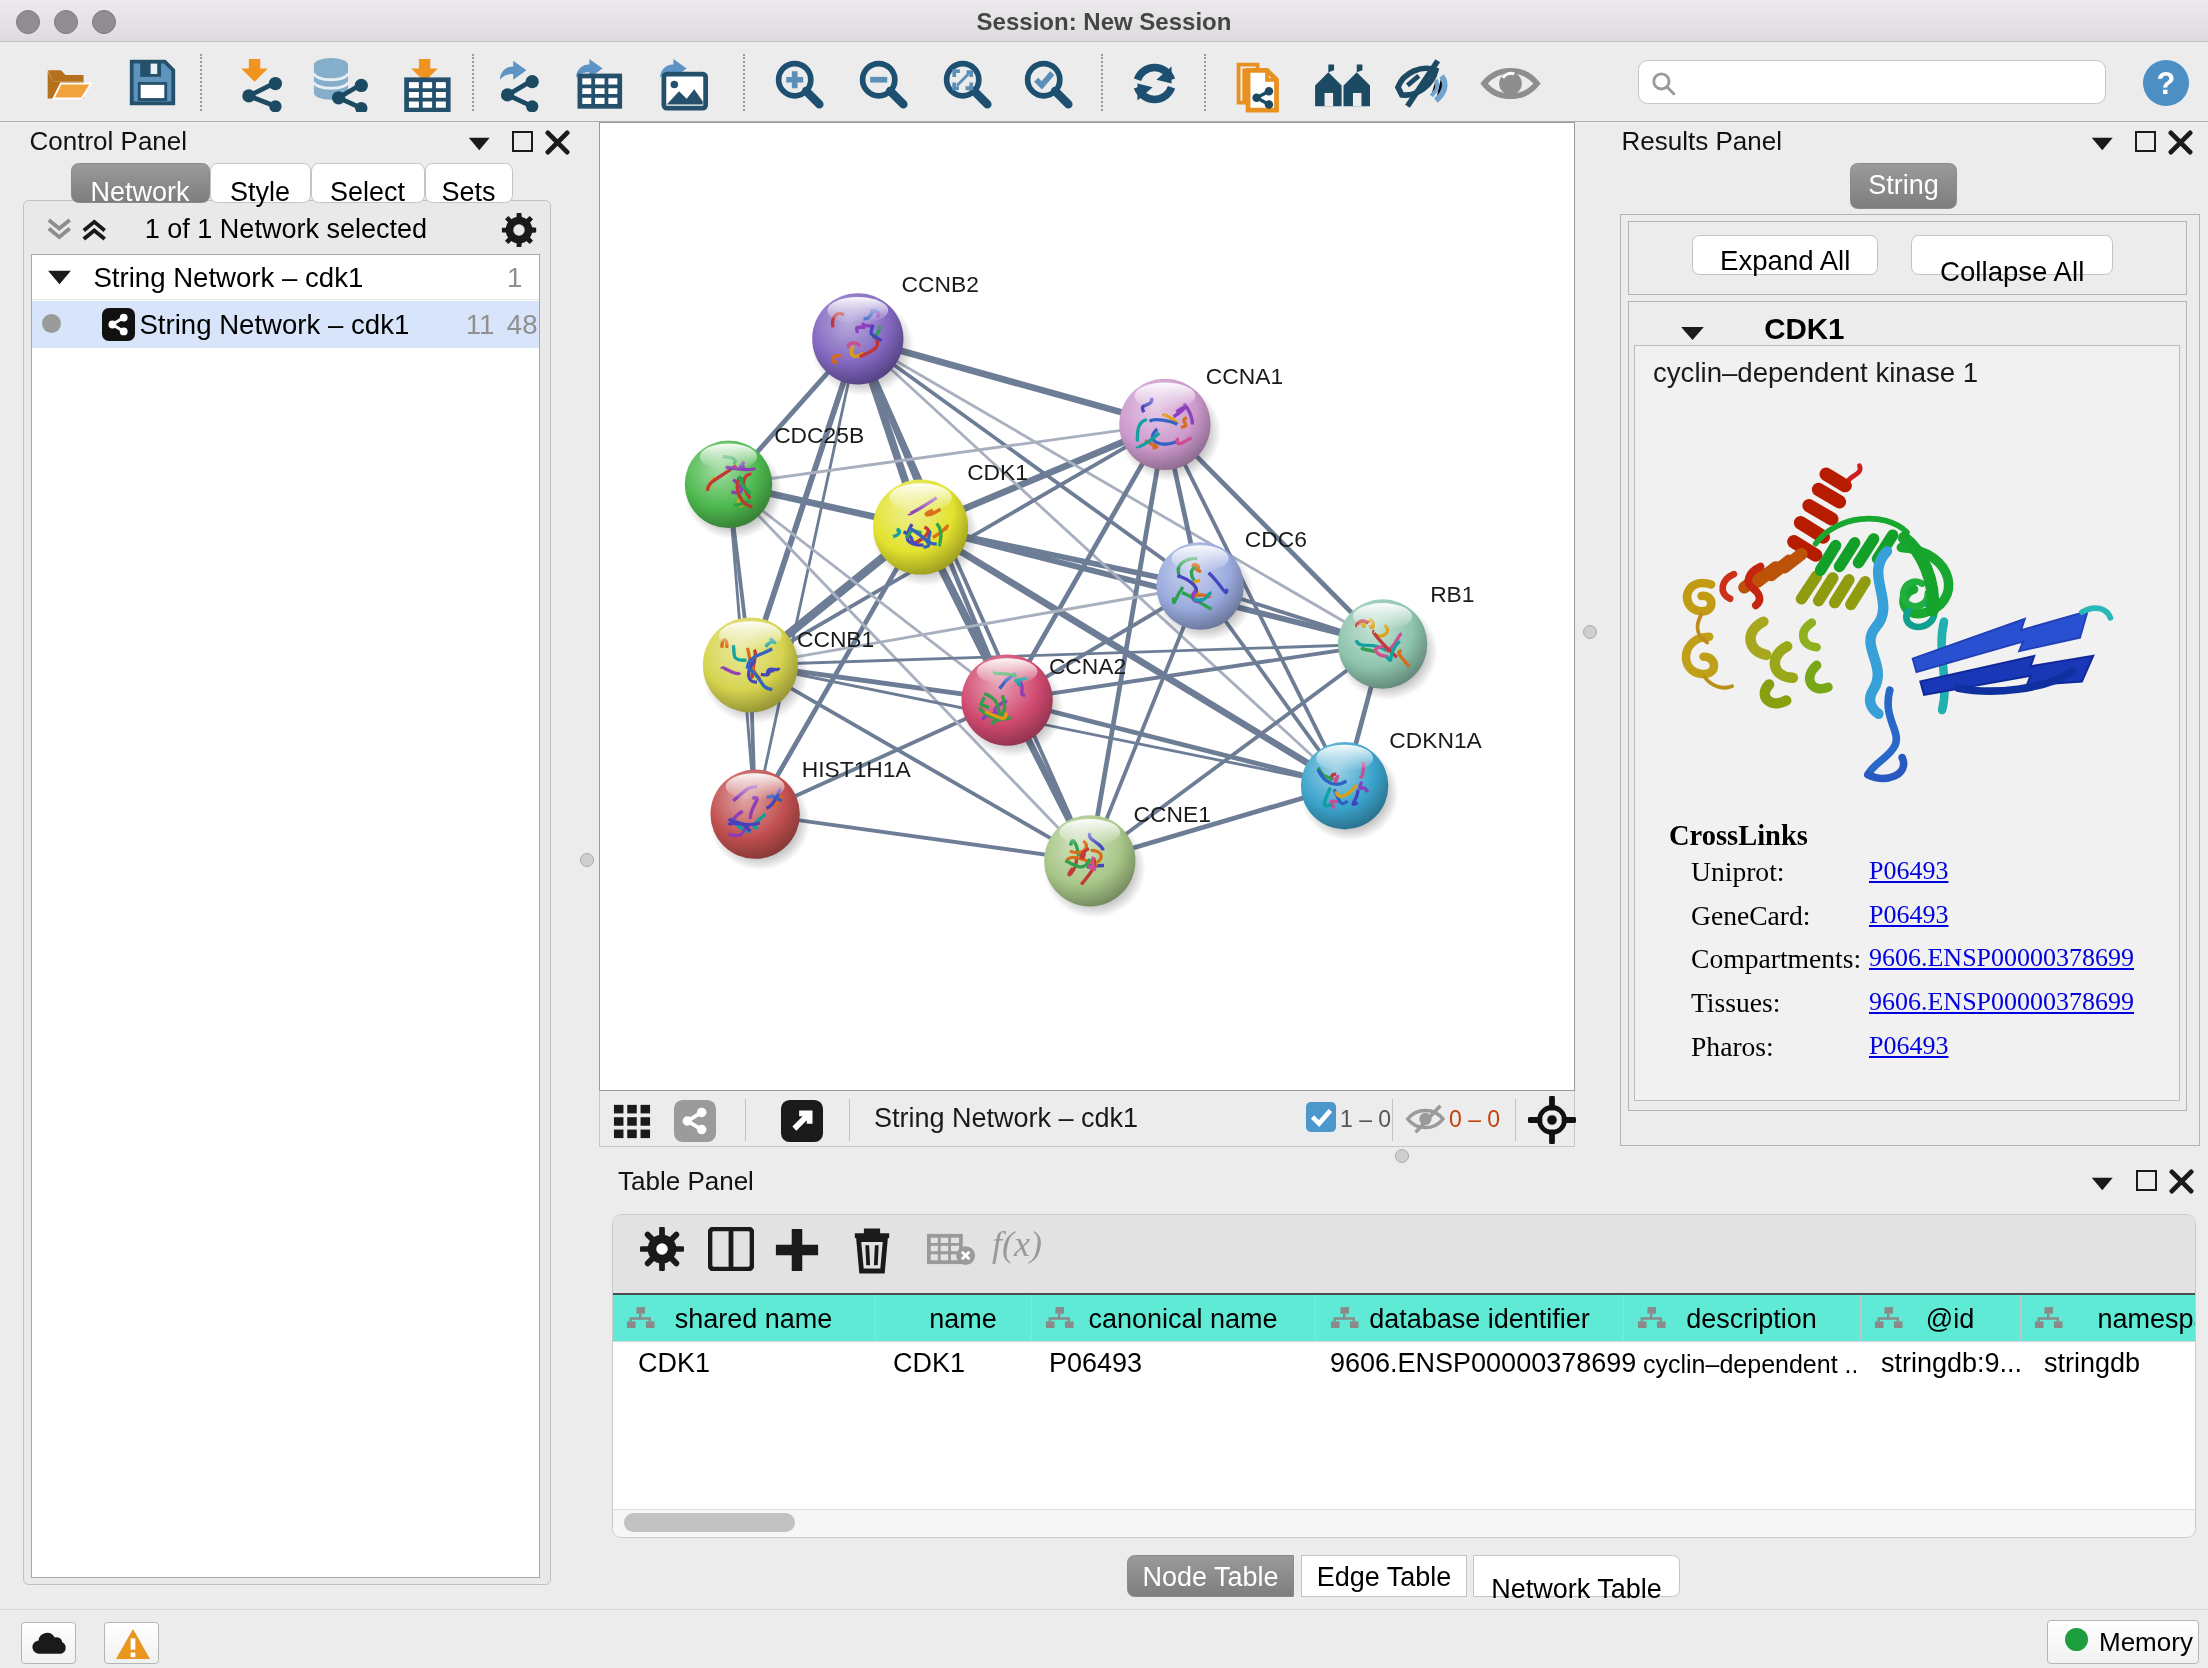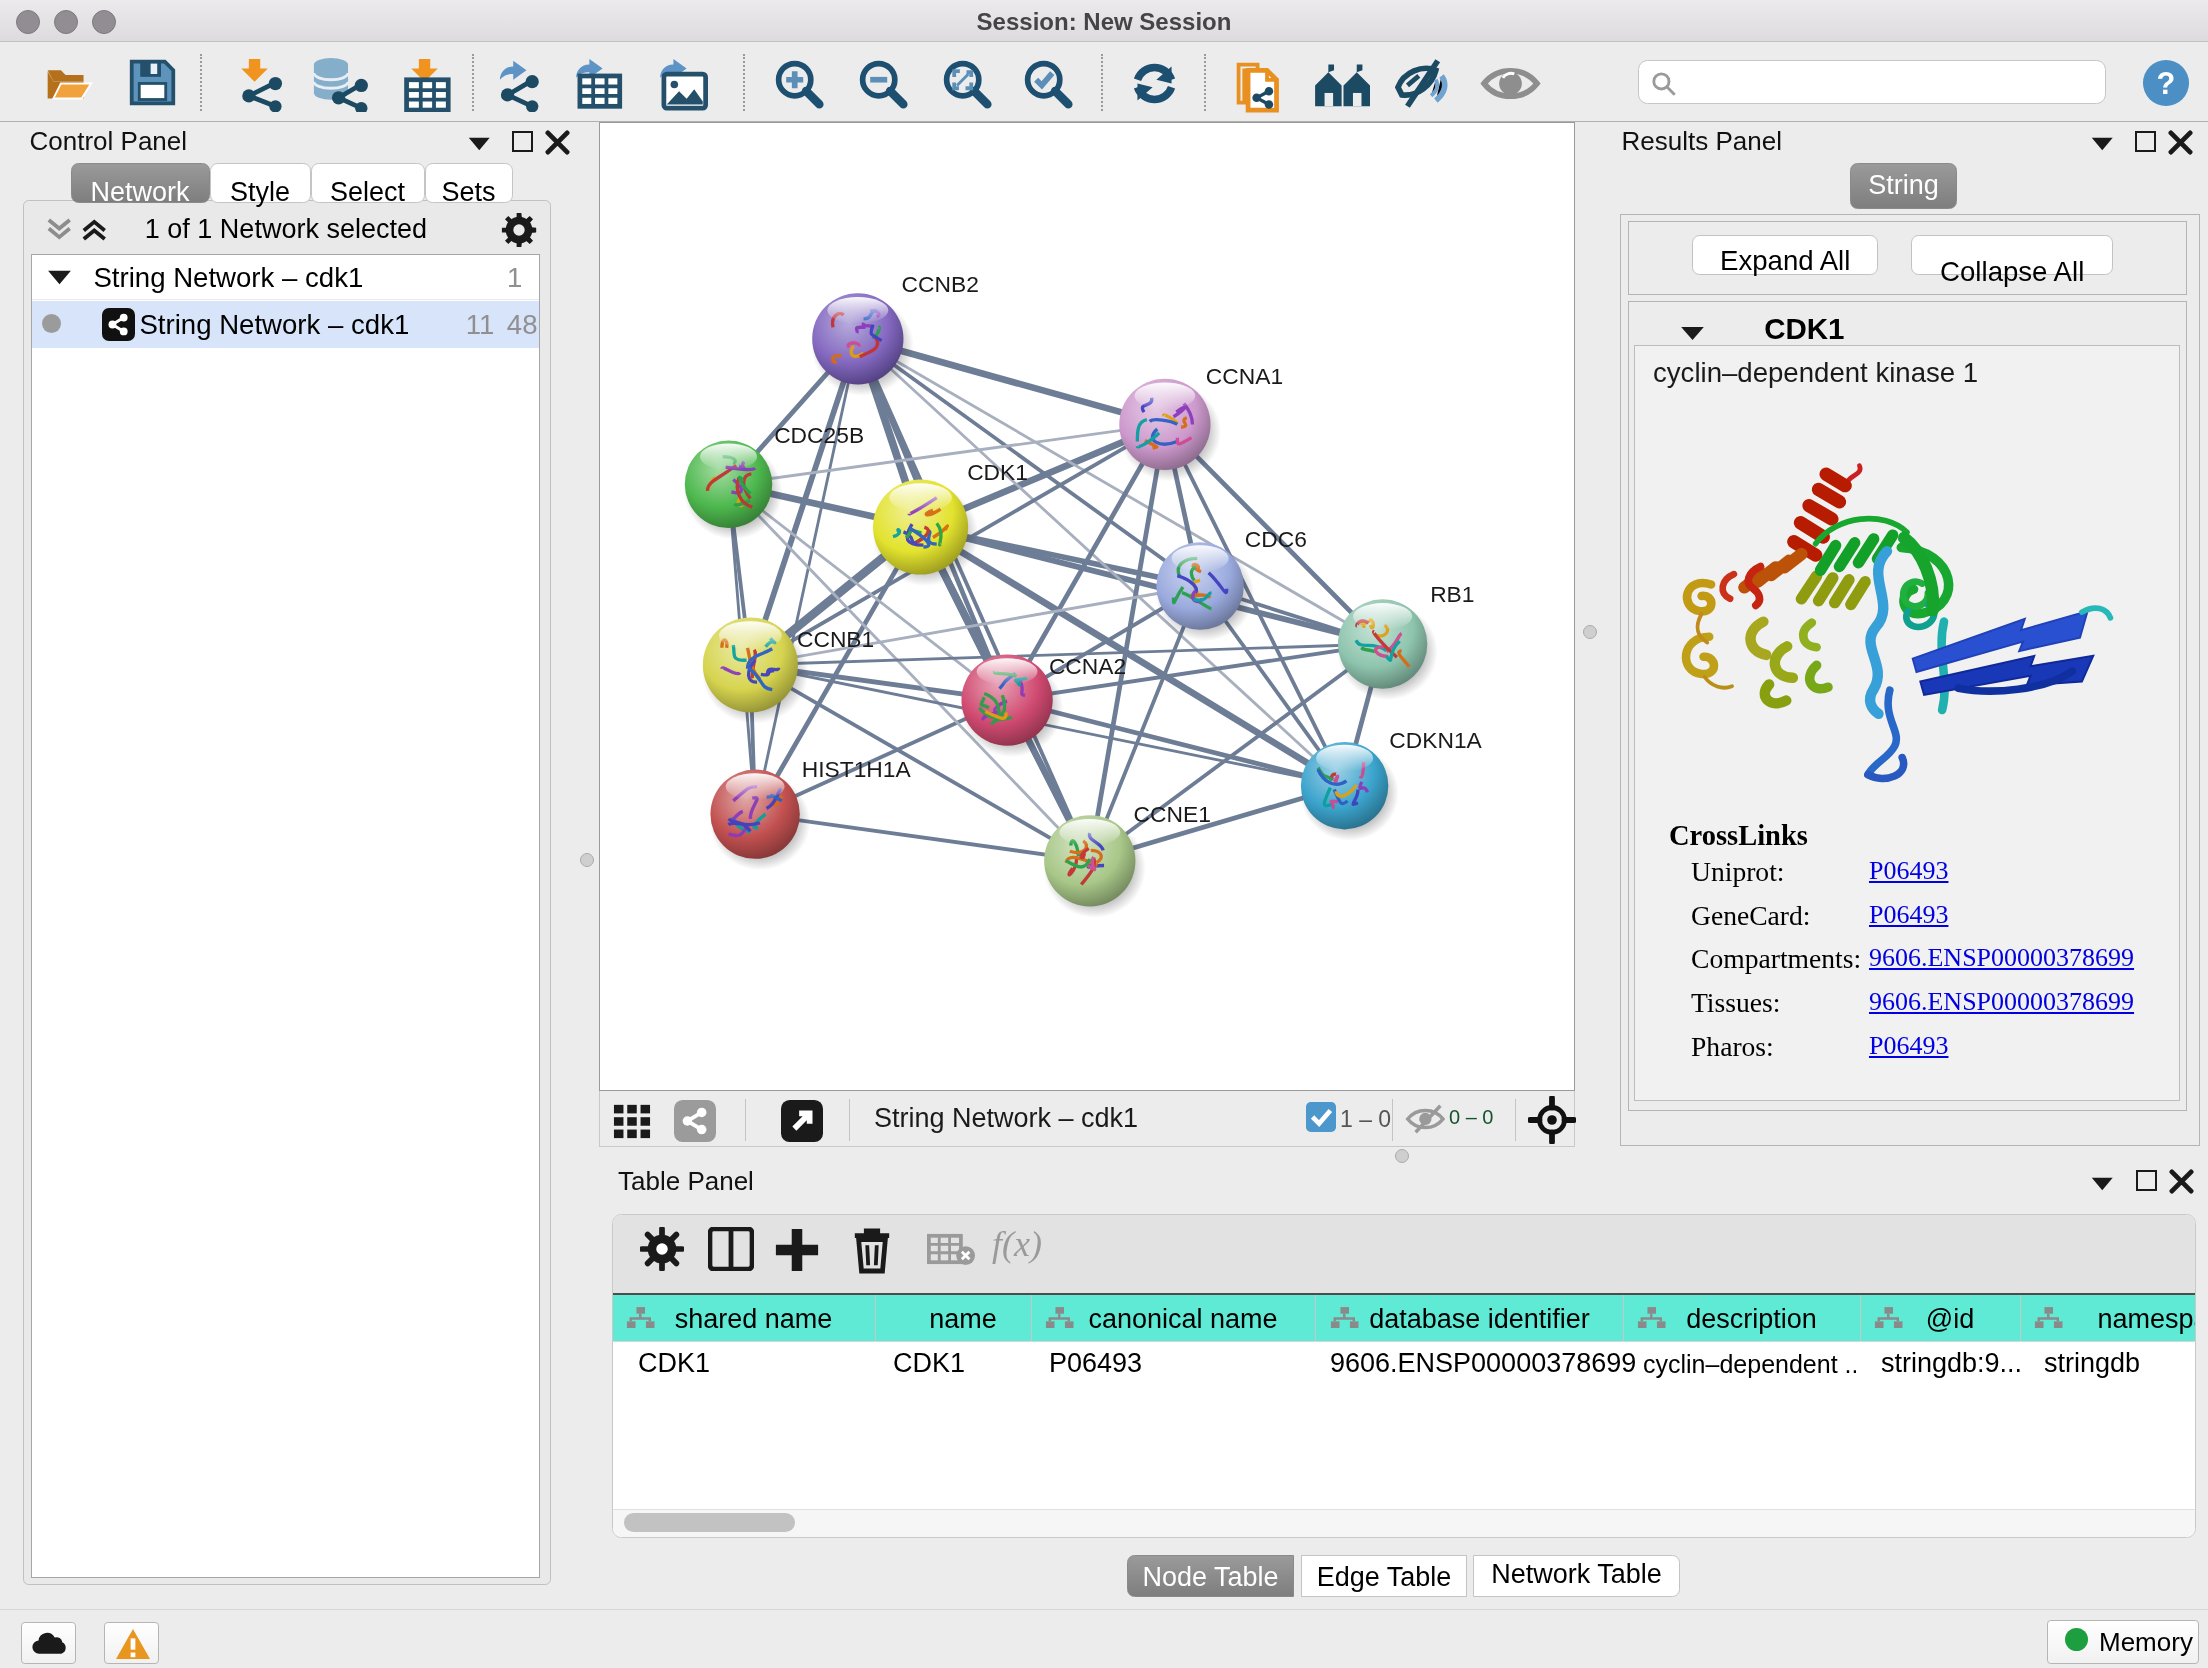--- a/index.html
+++ b/index.html
@@ -604,21 +604,21 @@
             <path d="M7 16 L14 23 L26 9" stroke="#fff" stroke-width="5" fill="none"></path>
           </svg>
     </div>
     <div style="position:absolute;left:740px;top:15px;font-size:23px;color:#555">1 – 0</div>
     <div style="position:absolute;left:792px;top:7.6px;height:42px;border-left:1.9px solid #c4c4c4"></div>
     <svg style="position:absolute;left:805px;top:13.3px" width="46" height="30" viewBox="0 0 52 34">
       <path d="M3 17 C13 4 33 4 43 17 C33 30 13 30 3 17 Z" fill="none" stroke="#9a9a9a" stroke-width="4"></path>
       <circle cx="23" cy="17" r="7" fill="#9a9a9a"></circle>
       <path d="M40 2 L12 32" stroke="#9a9a9a" stroke-width="4"></path>
     </svg>
-    <div style="position:absolute;left:849px;top:15px;font-size:20px;color:#14532d">0 – 0</div>
+    <div style="position:absolute;left:849px;top:15px;font-size:23px;color:#c2410c">0 – 0</div>
     <div style="position:absolute;left:915px;top:7.6px;height:42px;border-left:1.9px solid #c4c4c4"></div>
     <svg style="position:absolute;left:928px;top:4.8px" width="48" height="48" viewBox="0 0 50 50">
       <circle cx="25" cy="25" r="13" fill="none" stroke="#111" stroke-width="5"></circle>
       <circle cx="25" cy="25" r="5" fill="#111"></circle>
       <g stroke="#111" stroke-width="6" stroke-linecap="round">
             <path d="M25 2 L25 12 M25 38 L25 48 M2 25 L12 25 M38 25 L48 25"></path>
           </g>
     </svg>
   </div>
 </div>
@@ -795,21 +795,21 @@
     </div>
     <div style="position:absolute;left:0px;bottom:0px;width:1584px;height:28.5px;background:#f6f6f6;border-top:1px solid #e0e0e0">
       <div style="position:absolute;left:11.4px;top:3.8px;width:171px;height:19px;background:#c2c2c2;border-radius:9.5px"></div>
     </div>
   </div>
 </div>
 
 <div id="btabs">
   <div style="position:absolute;left:1127px;top:2.9px;width:167px;height:42px;background:linear-gradient(#9a9a9a,#7e7e7e);border:1px solid #8a8a8a;border-radius:7.6px 0 0 7.6px;color:#fff;font-size:27px;text-align:center;padding-top:5.7px">Node Table</div>
   <div style="position:absolute;left:1301px;top:2.9px;width:166px;height:42px;background:#fff;border:1px solid #c4c4c4;font-size:27px;text-align:center;padding-top:5.7px">Edge Table</div>
-  <div style="position:absolute;left:1473px;top:2.9px;width:207px;height:42px;background:#fff;border:1px solid #c4c4c4;border-radius:0 7.6px 7.6px 0;font-size:27px;text-align:center;padding-top:3px">Network Table</div>
+  <div style="position:absolute;left:1473px;top:2.9px;width:207px;height:42px;background:#fff;border:1px solid #c4c4c4;border-radius:0 7.6px 7.6px 0;font-size:27px;text-align:center;padding-top:18px">Network Table</div>
 </div>
 
 <div id="statusbar">
   <div class="sbtn" style="left:21px;top:12.4px;width:55px;height:42px">
     <svg style="position:absolute;left:7.6px;top:5.7px" width="38" height="28.5" viewBox="0 0 40 30">
       <path d="M10 26 a7 7 0 0 1 -1 -14 a9 9 0 0 1 17 -3 a6 6 0 0 1 8 5 a6.5 6.5 0 0 1 -1 12 Z" fill="#1a1a1a"></path>
     </svg>
   </div>
   <div class="sbtn" style="left:104px;top:12.4px;width:55px;height:42px">
     <svg style="position:absolute;left:8.6px;top:3.8px" width="38" height="34" viewBox="0 0 40 36">

